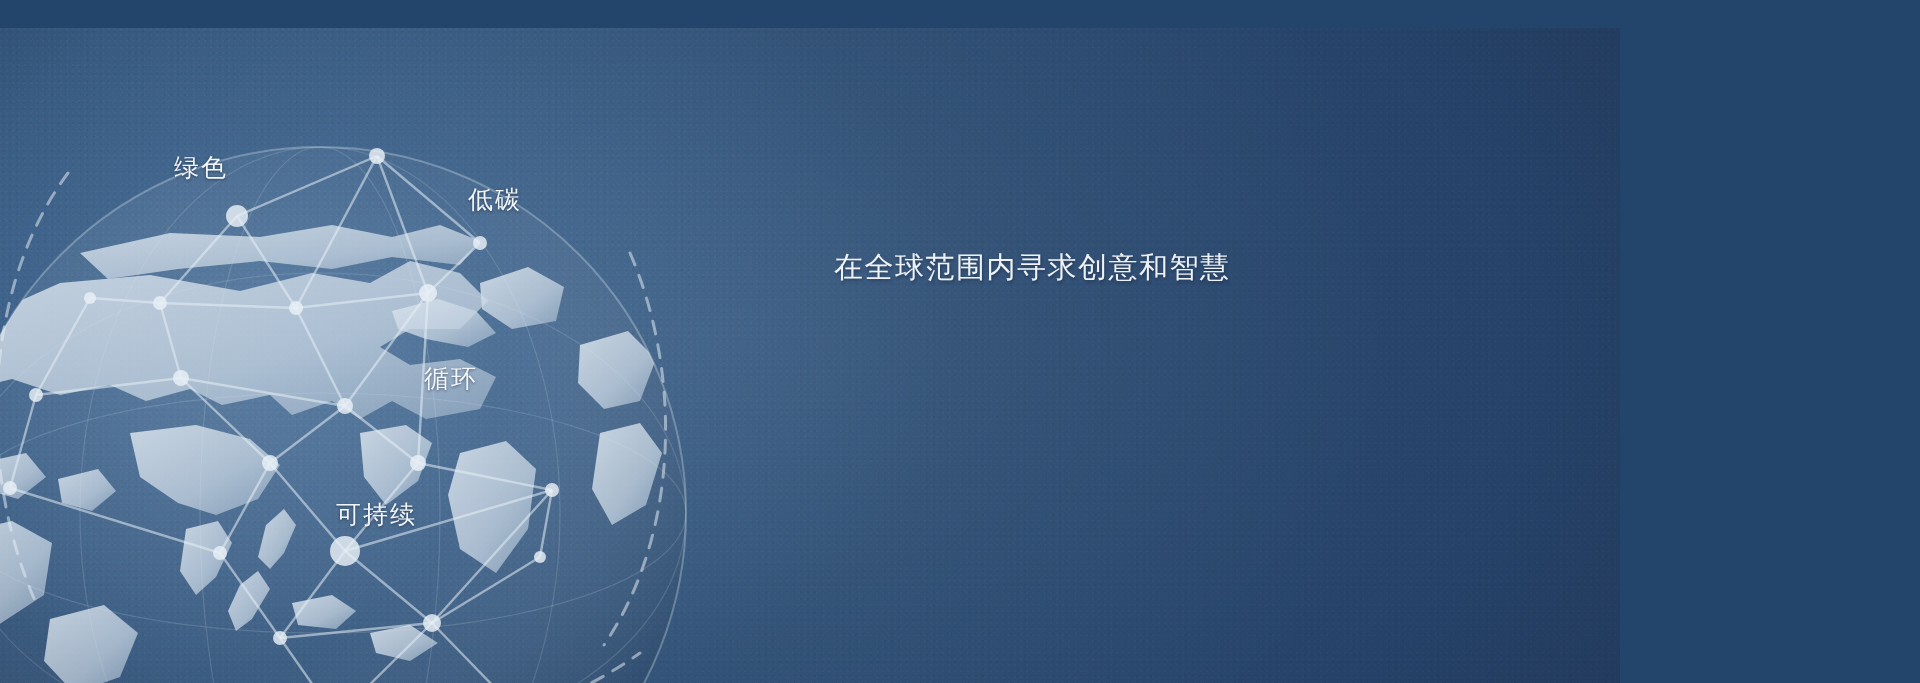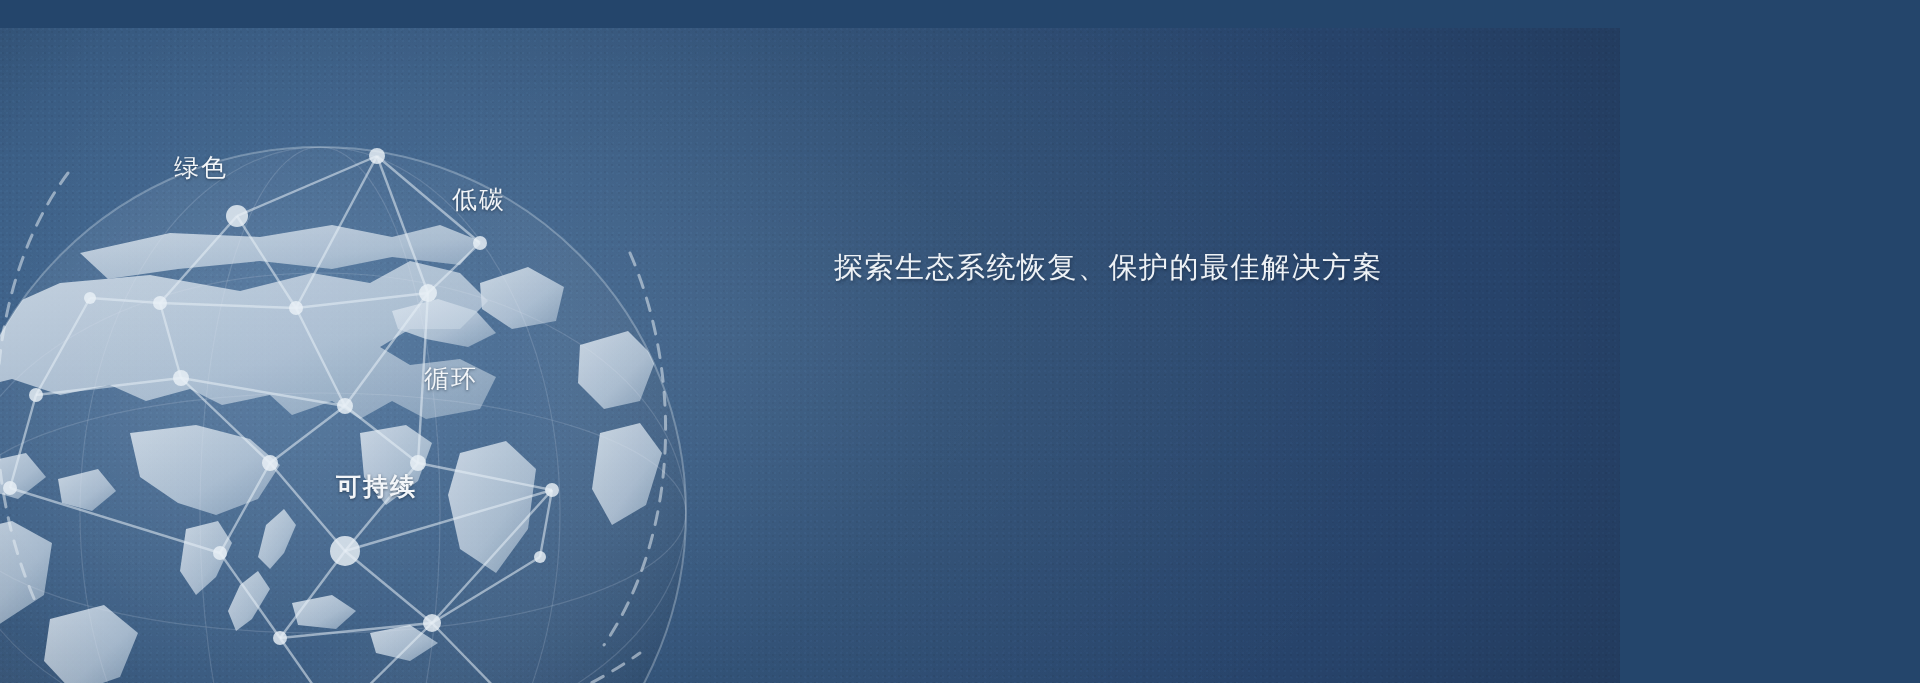--- a/index.html
+++ b/index.html
@@ -60,23 +60,23 @@
   .kw {
     position: absolute;
     color: #f2f5f8;
     font-size: 25px;
     letter-spacing: 2px;
     text-shadow: 0 1px 3px rgba(10,24,40,.55);
     white-space: nowrap;
     font-family: "Liberation Sans", "DejaVu Sans", sans-serif;
   }
   .kw-green      { left: 174px; top: 123px; }
-  .kw-lowcarbon  { left: 452px; top: 155px; }
+  .kw-lowcarbon  { left: 468px; top: 155px; }
   .kw-circular   { left: 424px; top: 334px; }
-  .kw-sustain    { left: 336px; top: 442px; font-weight: bold; }
+  .kw-sustain    { left: 336px; top: 470px; }
 
   
   .copy {
     position: absolute;
     left: 834px;
     top: 186px;
     width: 760px;
   }
   .headline {
     margin: 0;
@@ -251,17 +251,17 @@
 
   <div class="vignette"></div>
 
   <span class="kw kw-green">绿色</span>
   <span class="kw kw-lowcarbon">低碳</span>
   <span class="kw kw-circular">循环</span>
   <span class="kw kw-sustain">可持续</span>
 
   <div class="copy">
     <div class="sub-block">
-      <p class="sub">探索生态系统恢复、保护的最佳解决方案</p>
+      <p class="sub">在全球范围内寻求创意和智慧</p>
     </div>
   </div>
 
 </div>
 
 </body></html>

